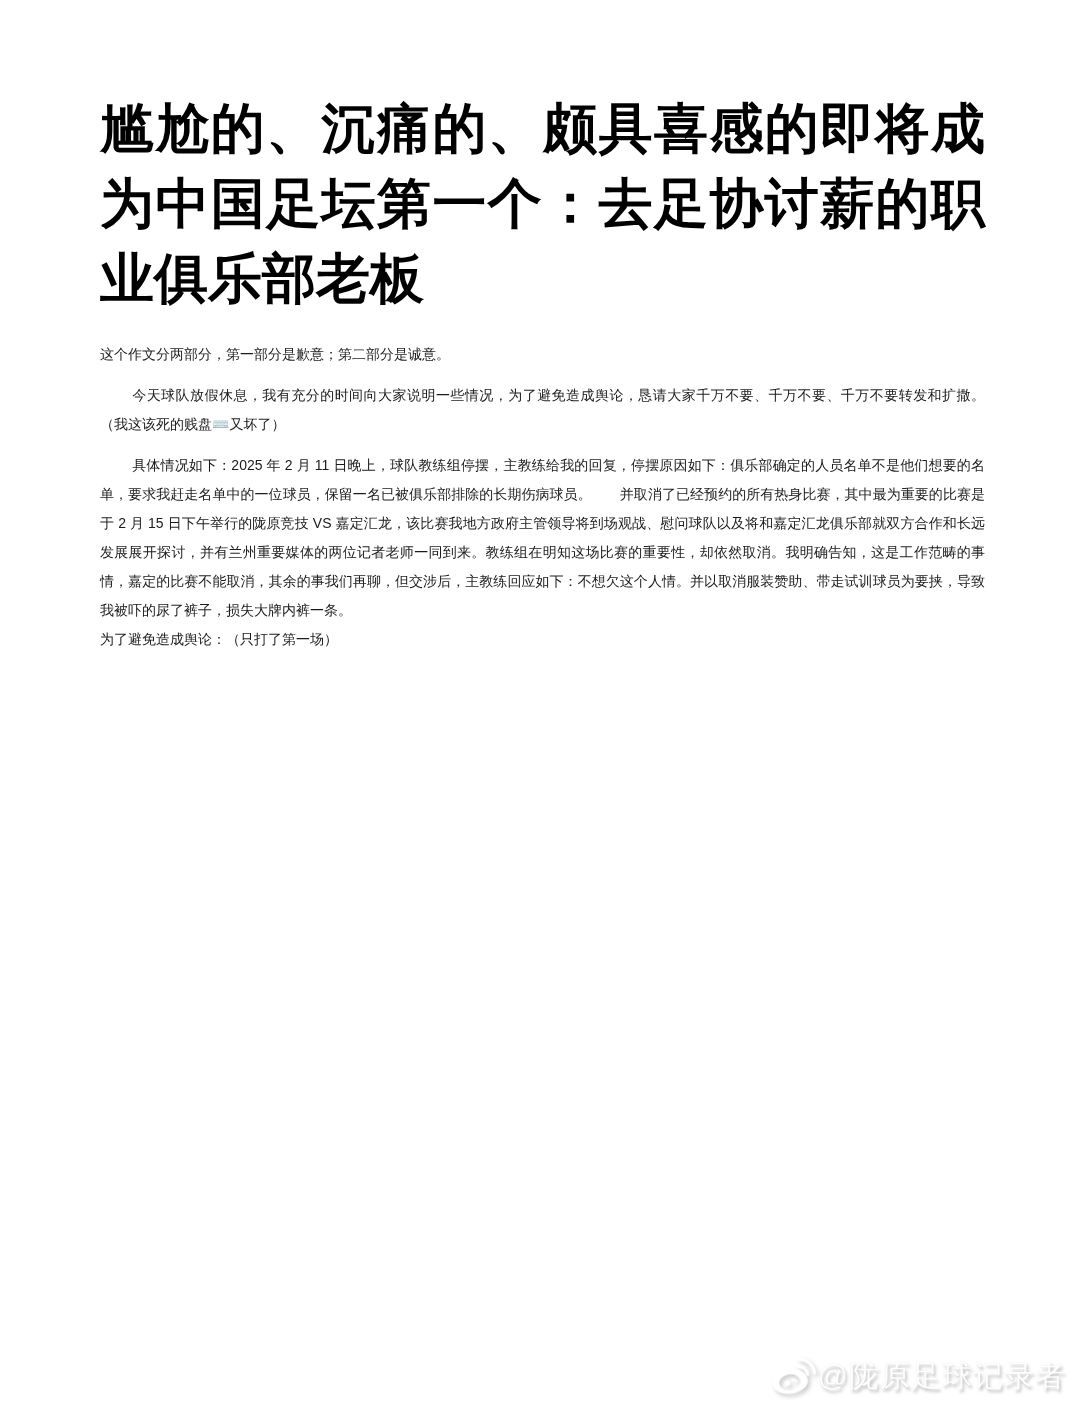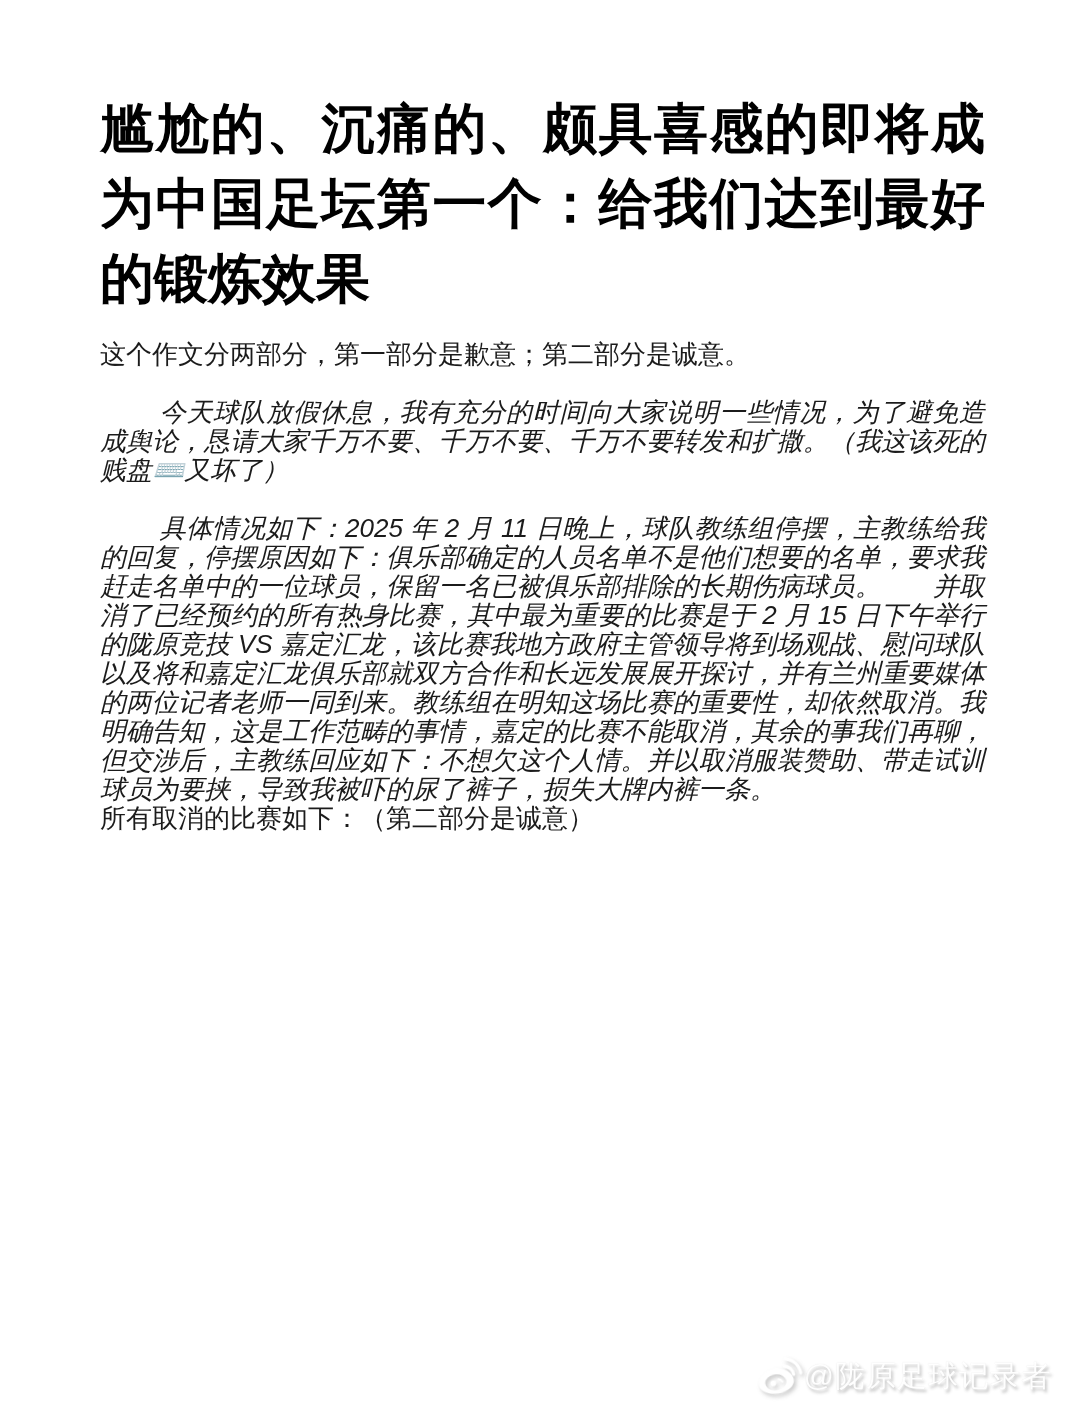--- a/index.html
+++ b/index.html
@@ -25,36 +25,35 @@
     margin: 91px 0 24px 0;
     font-size: 54px;
     line-height: 75px;
     font-weight: 700;
     color: #000000;
     letter-spacing: 0;
     text-align: justify;
   }
   .article-body p {
     margin: 0;
-    font-size: 26px;
+    font-size: 14px;
     line-height: 29px;
     color: #1b1b1b;
     text-align: justify;
     word-break: break-all;
   }
   .article-body p.indent {
     text-indent: 2.3em;
   }
   .article-body p.gap {
-    margin-top: 29px;
-    font-style: italic;
+    margin-top: 12px;
   }
   .watermark {
     position: absolute;
-    right: 28px;
+    right: 14px;
     bottom: 8px;
     display: flex;
     align-items: flex-end;
     gap: 1px;
     pointer-events: none;
   }
   .watermark .wm-icon {
     width: 48px;
     height: 42px;
     transform: rotate(-6deg);
@@ -66,27 +65,27 @@
     color: rgba(255,255,255,0.97);
     text-shadow: 2px 3px 3px rgba(60,60,60,0.30), 0 0 1px rgba(120,120,120,0.18);
     letter-spacing: 1px;
     white-space: nowrap;
   }
 </style>
 </head>
 <body>
 
 <div class="article">
-  <h1 class="article-title">尴尬的、沉痛的、颇具喜感的即将成为中国足坛第一个：给我们达到最好的锻炼效果</h1>
+  <h1 class="article-title">尴尬的、沉痛的、颇具喜感的即将成为中国足坛第一个：去足协讨薪的职业俱乐部老板</h1>
 
   <div class="article-body">
     <p>这个作文分两部分，第一部分是歉意；第二部分是诚意。</p>
     <p class="indent gap">今天球队放假休息，我有充分的时间向大家说明一些情况，为了避免造成舆论，恳请大家千万不要、千万不要、千万不要转发和扩撒。（我这该死的贱盘⌨️又坏了）</p>
     <p class="indent gap">具体情况如下：2025 年 2 月 11 日晚上，球队教练组停摆，主教练给我的回复，停摆原因如下：俱乐部确定的人员名单不是他们想要的名单，要求我赶走名单中的一位球员，保留一名已被俱乐部排除的长期伤病球员。　　并取消了已经预约的所有热身比赛，其中最为重要的比赛是于 2 月 15 日下午举行的陇原竞技 VS 嘉定汇龙，该比赛我地方政府主管领导将到场观战、慰问球队以及将和嘉定汇龙俱乐部就双方合作和长远发展展开探讨，并有兰州重要媒体的两位记者老师一同到来。教练组在明知这场比赛的重要性，却依然取消。我明确告知，这是工作范畴的事情，嘉定的比赛不能取消，其余的事我们再聊，但交涉后，主教练回应如下：不想欠这个人情。并以取消服装赞助、带走试训球员为要挟，导致我被吓的尿了裤子，损失大牌内裤一条。</p>
-    <p>所有取消的比赛如下：（第二部分是诚意）</p>
+    <p>为了避免造成舆论：（只打了第一场）</p>
   </div>
 </div>
 
 <div class="watermark">
   <svg class="wm-icon" viewBox="0 0 120 100" aria-hidden="true">
     <g fill="#ffffff">
       <path fill-rule="evenodd" d="M52,30 C28,33 8,49 8,67 C8,83 30,95 54,93 C80,91 98,77 96,61 C94,46 74,28 52,30 Z
                M50,45 C64,44 76,53 77,64 C78,76 64,85 50,85 C36,85 24,76 24,65 C24,54 36,46 50,45 Z"></path>
       <circle cx="44" cy="67" r="7"></circle>
       <path d="M58,58 a11,11 0 0 1 9,7" stroke="#ffffff" stroke-width="5" fill="none" stroke-linecap="round"></path>

